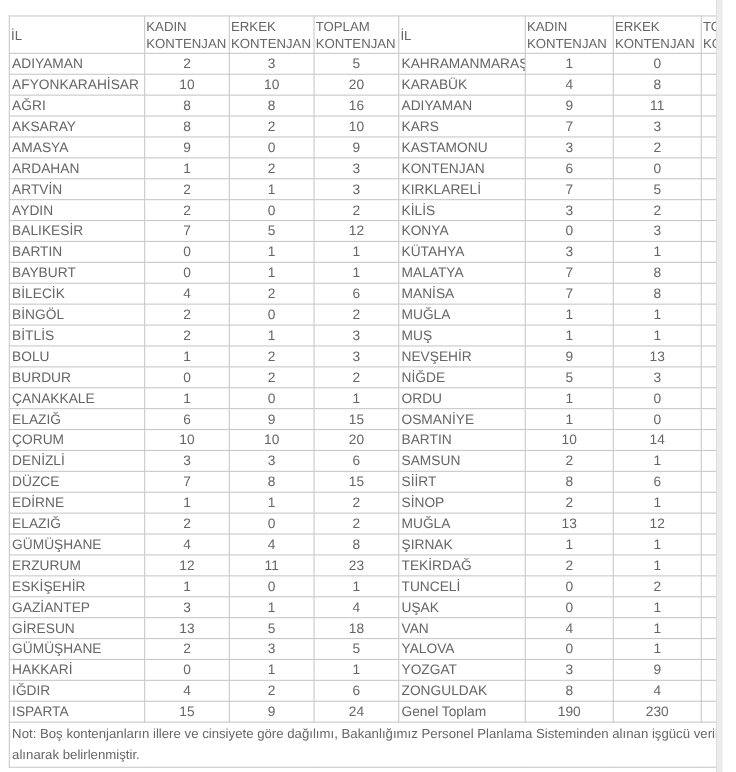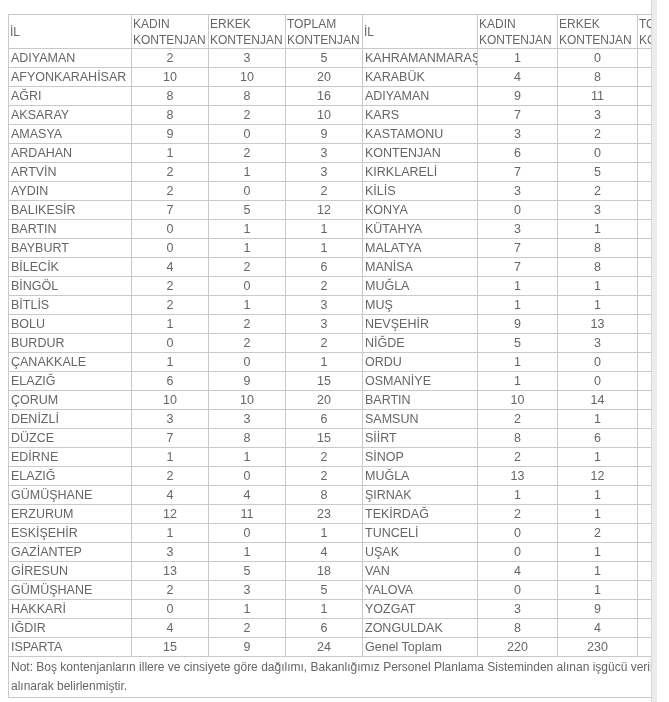--- a/index.html
+++ b/index.html
@@ -399,21 +399,21 @@
           <td class="num">8</td>
           <td class="num">4</td>
           <td class="num"></td>
         </tr>
         <tr>
           <td class="il">ISPARTA</td>
           <td class="num">15</td>
           <td class="num">9</td>
           <td class="num">24</td>
           <td class="il">Genel Toplam</td>
-          <td class="num">220</td>
+          <td class="num">190</td>
           <td class="num">230</td>
           <td class="num"></td>
         </tr>
       </tbody>
     <tfoot>
       <tr>
         <td class="note" colspan="8">Not: Boş kontenjanların illere ve cinsiyete göre dağılımı, Bakanlığımız Personel Planlama Sisteminden alınan işgücü verileri dikkate alınarak belirlenmiştir.</td>
       </tr>
     </tfoot>
   </table>

